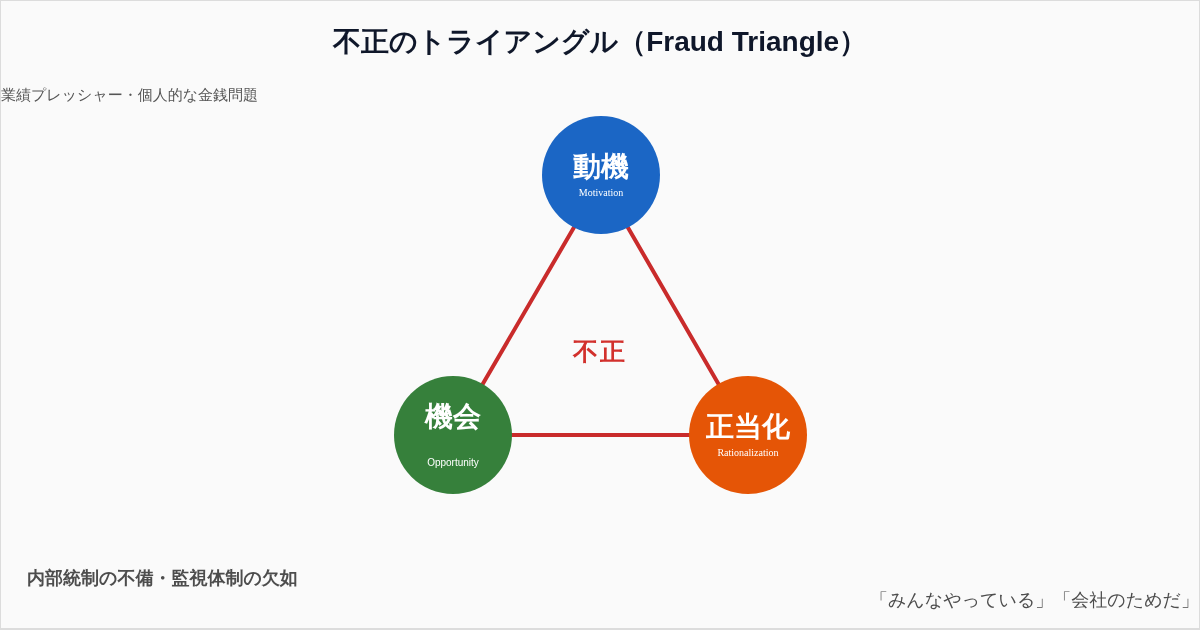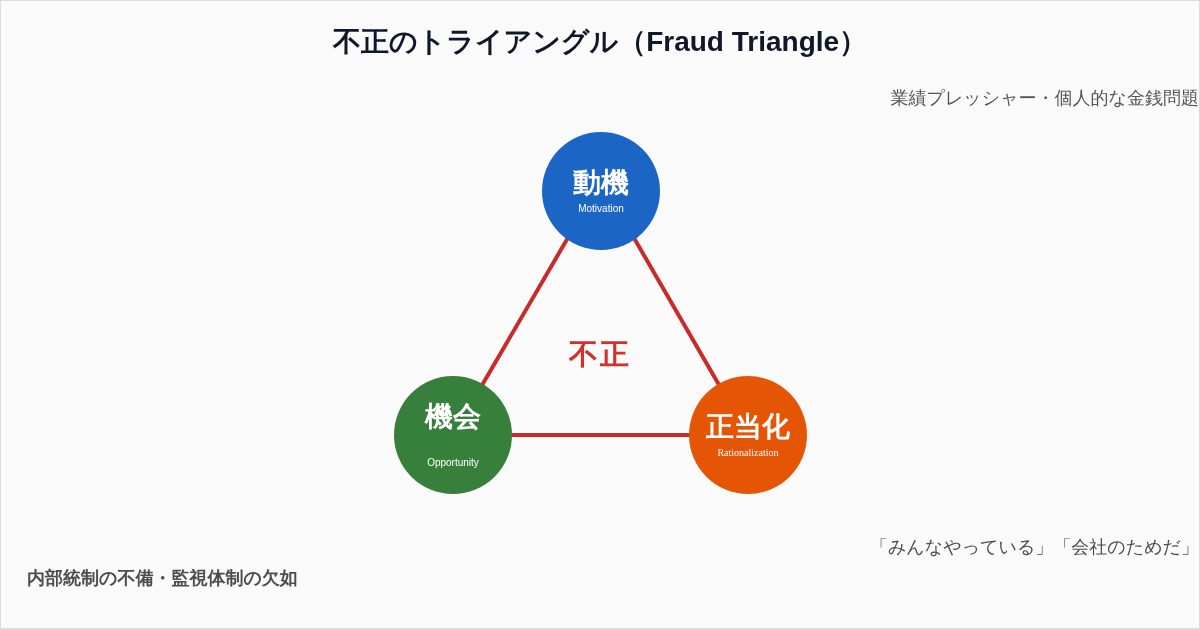--- a/index.html
+++ b/index.html
@@ -19,40 +19,40 @@
     top: 24px; left: 0; width: 100%;
     text-align: center;
     font-size: 28px;
     font-weight: 700;
     color: #333333;
     line-height: 1.2;
   }
   .subtitle {
     position: absolute;
     top: 85px; left: 0; width: 100%;
-    text-align: right;
-    font-size: 18px;
+    text-align: left;
+    font-size: 15px;
     font-weight: 400;
     color: #555555;
   }
   svg.edges {
     position: absolute;
     top: 0; left: 0;
     width: 1200px; height: 630px;
   }
   svg.edges line {
     stroke: #C92B2B;
     stroke-width: 4;
     stroke-linecap: round;
   }
   .center-label {
     position: absolute;
     top: 334px; left: 0; width: 100%;
     text-align: center;
-    font-size: 29px;
+    font-size: 25px;
     font-weight: 700;
     color: #D2302C;
     letter-spacing: 2px;
   }
   .node {
     position: absolute;
     width: 118px; height: 118px;
     border-radius: 50%;
     display: flex;
     flex-direction: column;
@@ -64,32 +64,32 @@
   .node .ja {
     font-size: 28px;
     font-weight: 700;
     line-height: 1.1;
   }
   .node .en {
     font-size: 10px;
     font-weight: 400;
     margin-top: 4px;
   }
-  .node-motivation      { left: 541px; top: 131px; background: #1B66C5; }
+  .node-motivation      { left: 541px; top: 115px; background: #1B66C5; font-family: Liberation Serif, serif; }
   .node-opportunity     { left: 393px; top: 375px; background: #36803B; }
   .node-rationalization { left: 688px; top: 375px; background: #E55506; }
   .note {
     position: absolute;
     font-size: 18px;
     font-weight: 400;
     color: #4D4D4D;
     white-space: nowrap;
   }
   .note-left  { left: 26px;  top: 565px; font-weight: bold; }
-  .note-right { right: 0px;  top: 534px; text-align: left; }
+  .note-right { right: 0px;  top: 587px; text-align: left; }
 </style>
 </head>
 <body>
 
 <div class="canvas" style="background-color: rgb(250, 250, 250); border-color: rgb(220, 220, 220);">
 
   <div class="title" style="color: #0f172a;">不正のトライアングル（Fraud Triangle）</div>
 
   <div class="subtitle" style="color: rgb(85, 85, 85);">業績プレッシャー・個人的な金銭問題</div>
 

